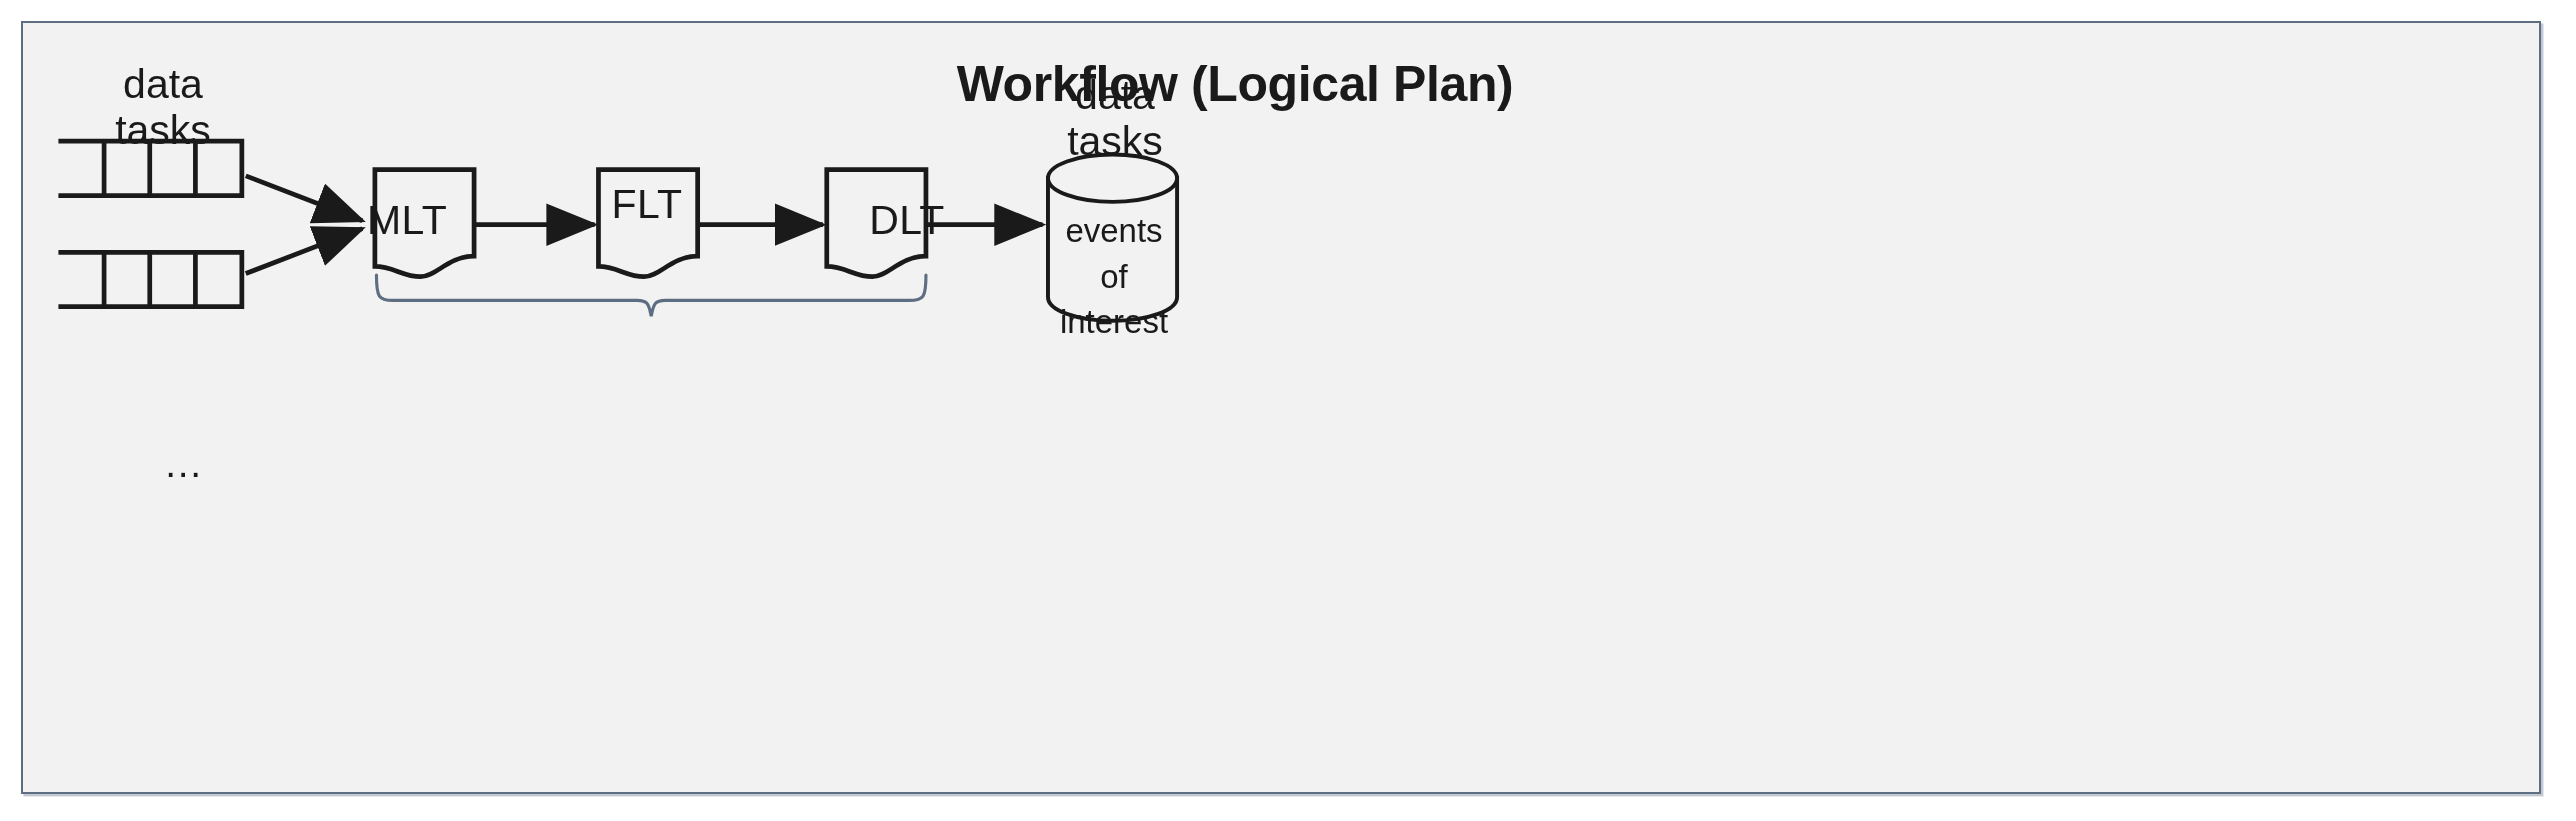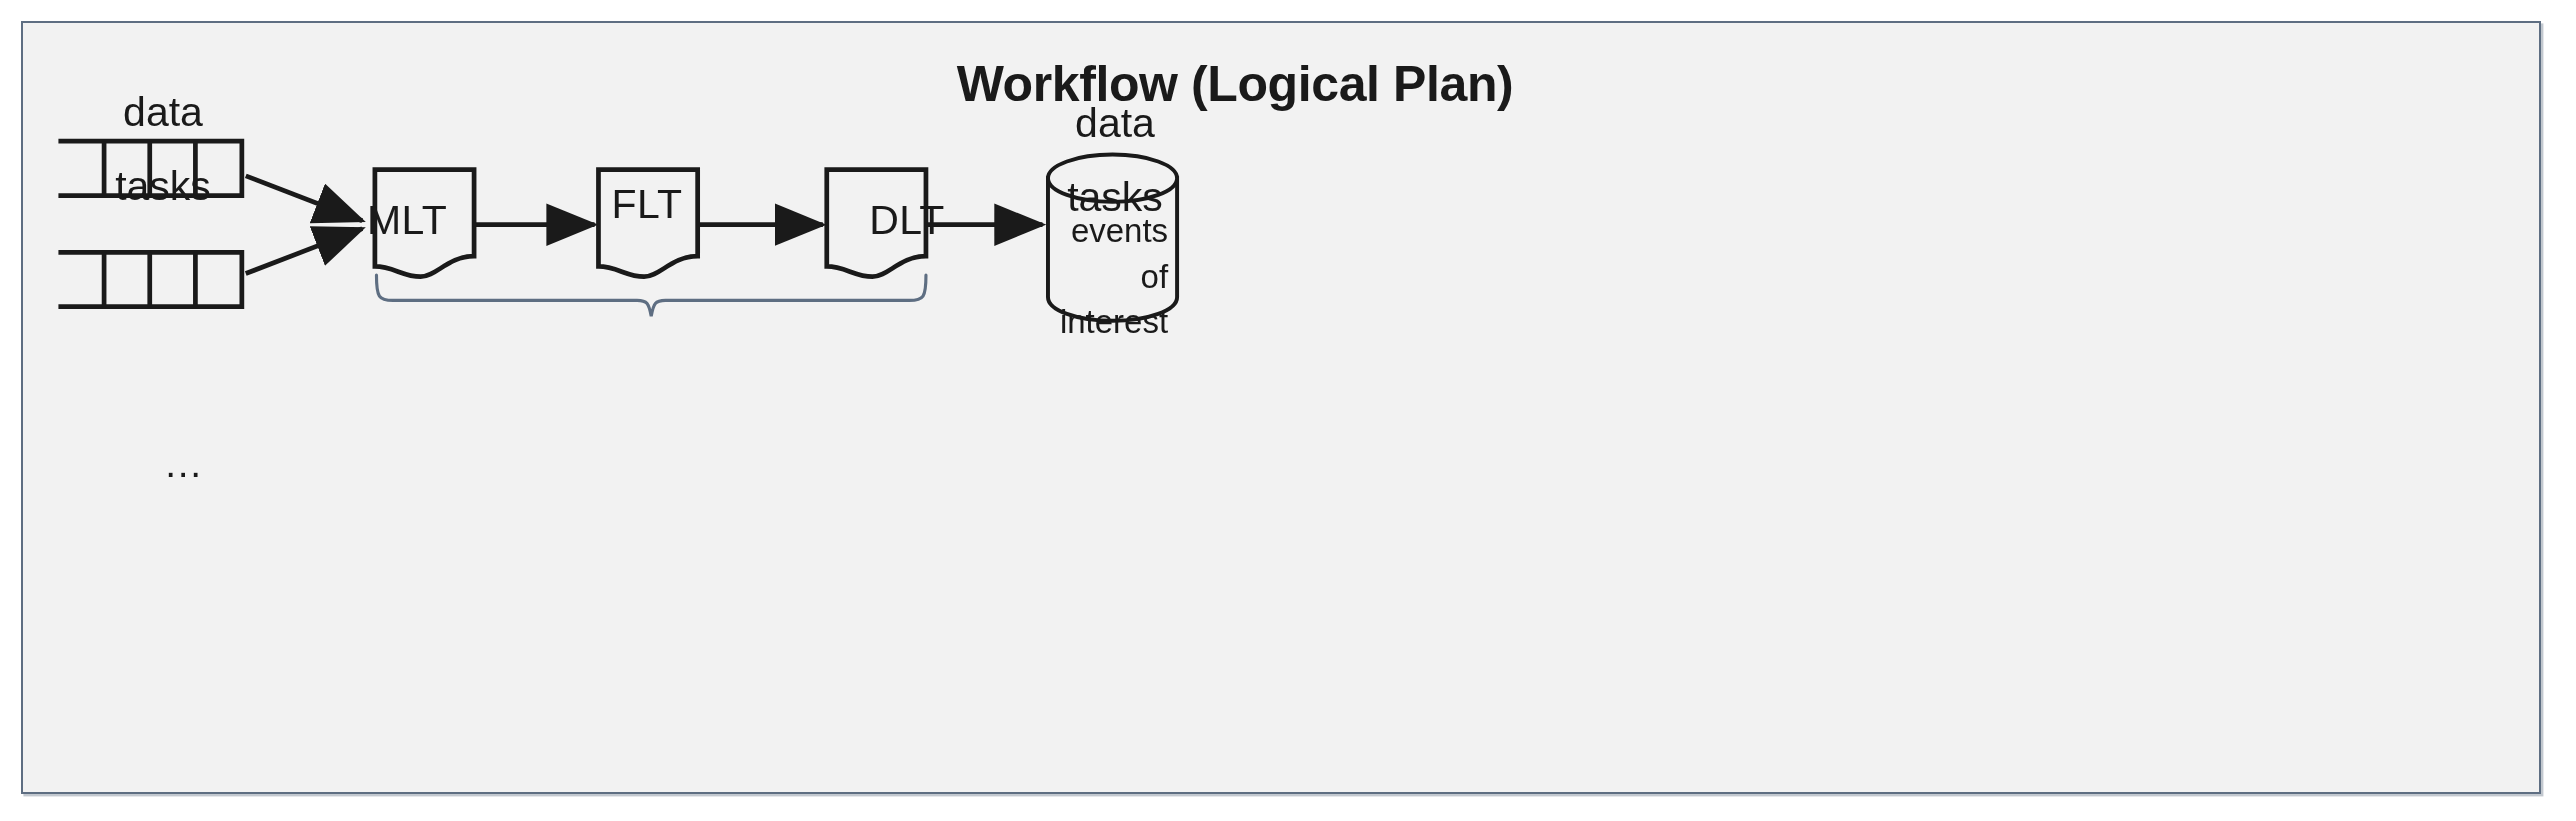--- a/index.html
+++ b/index.html
@@ -58,32 +58,32 @@
     font-size: 50px;
     font-weight: bold;
     letter-spacing: -0.4px;
   }
 
   .outer-label {
     font-size: 41px;
     font-weight: normal;
     text-align: center;
   }
-  .outer-label .line { display: block; margin-top: 28px; }
+  .outer-label .line { display: block; }
 
   .node-label {
     font-size: 41px;
     letter-spacing: 0.4px;
   }
 
   .sink-label {
     font-size: 33px;
     text-align: center;
   }
-  .sink-label .line { display: block; line-height: 1.38; text-align: right; }
+  .sink-label .line { display: block; line-height: 1.38; }
 
   .ellipsis-label {
     font-size: 39px;
     letter-spacing: 1.6px;
   }
 
   .brace-label {
     font-size: 43px;
   }
 </style>

